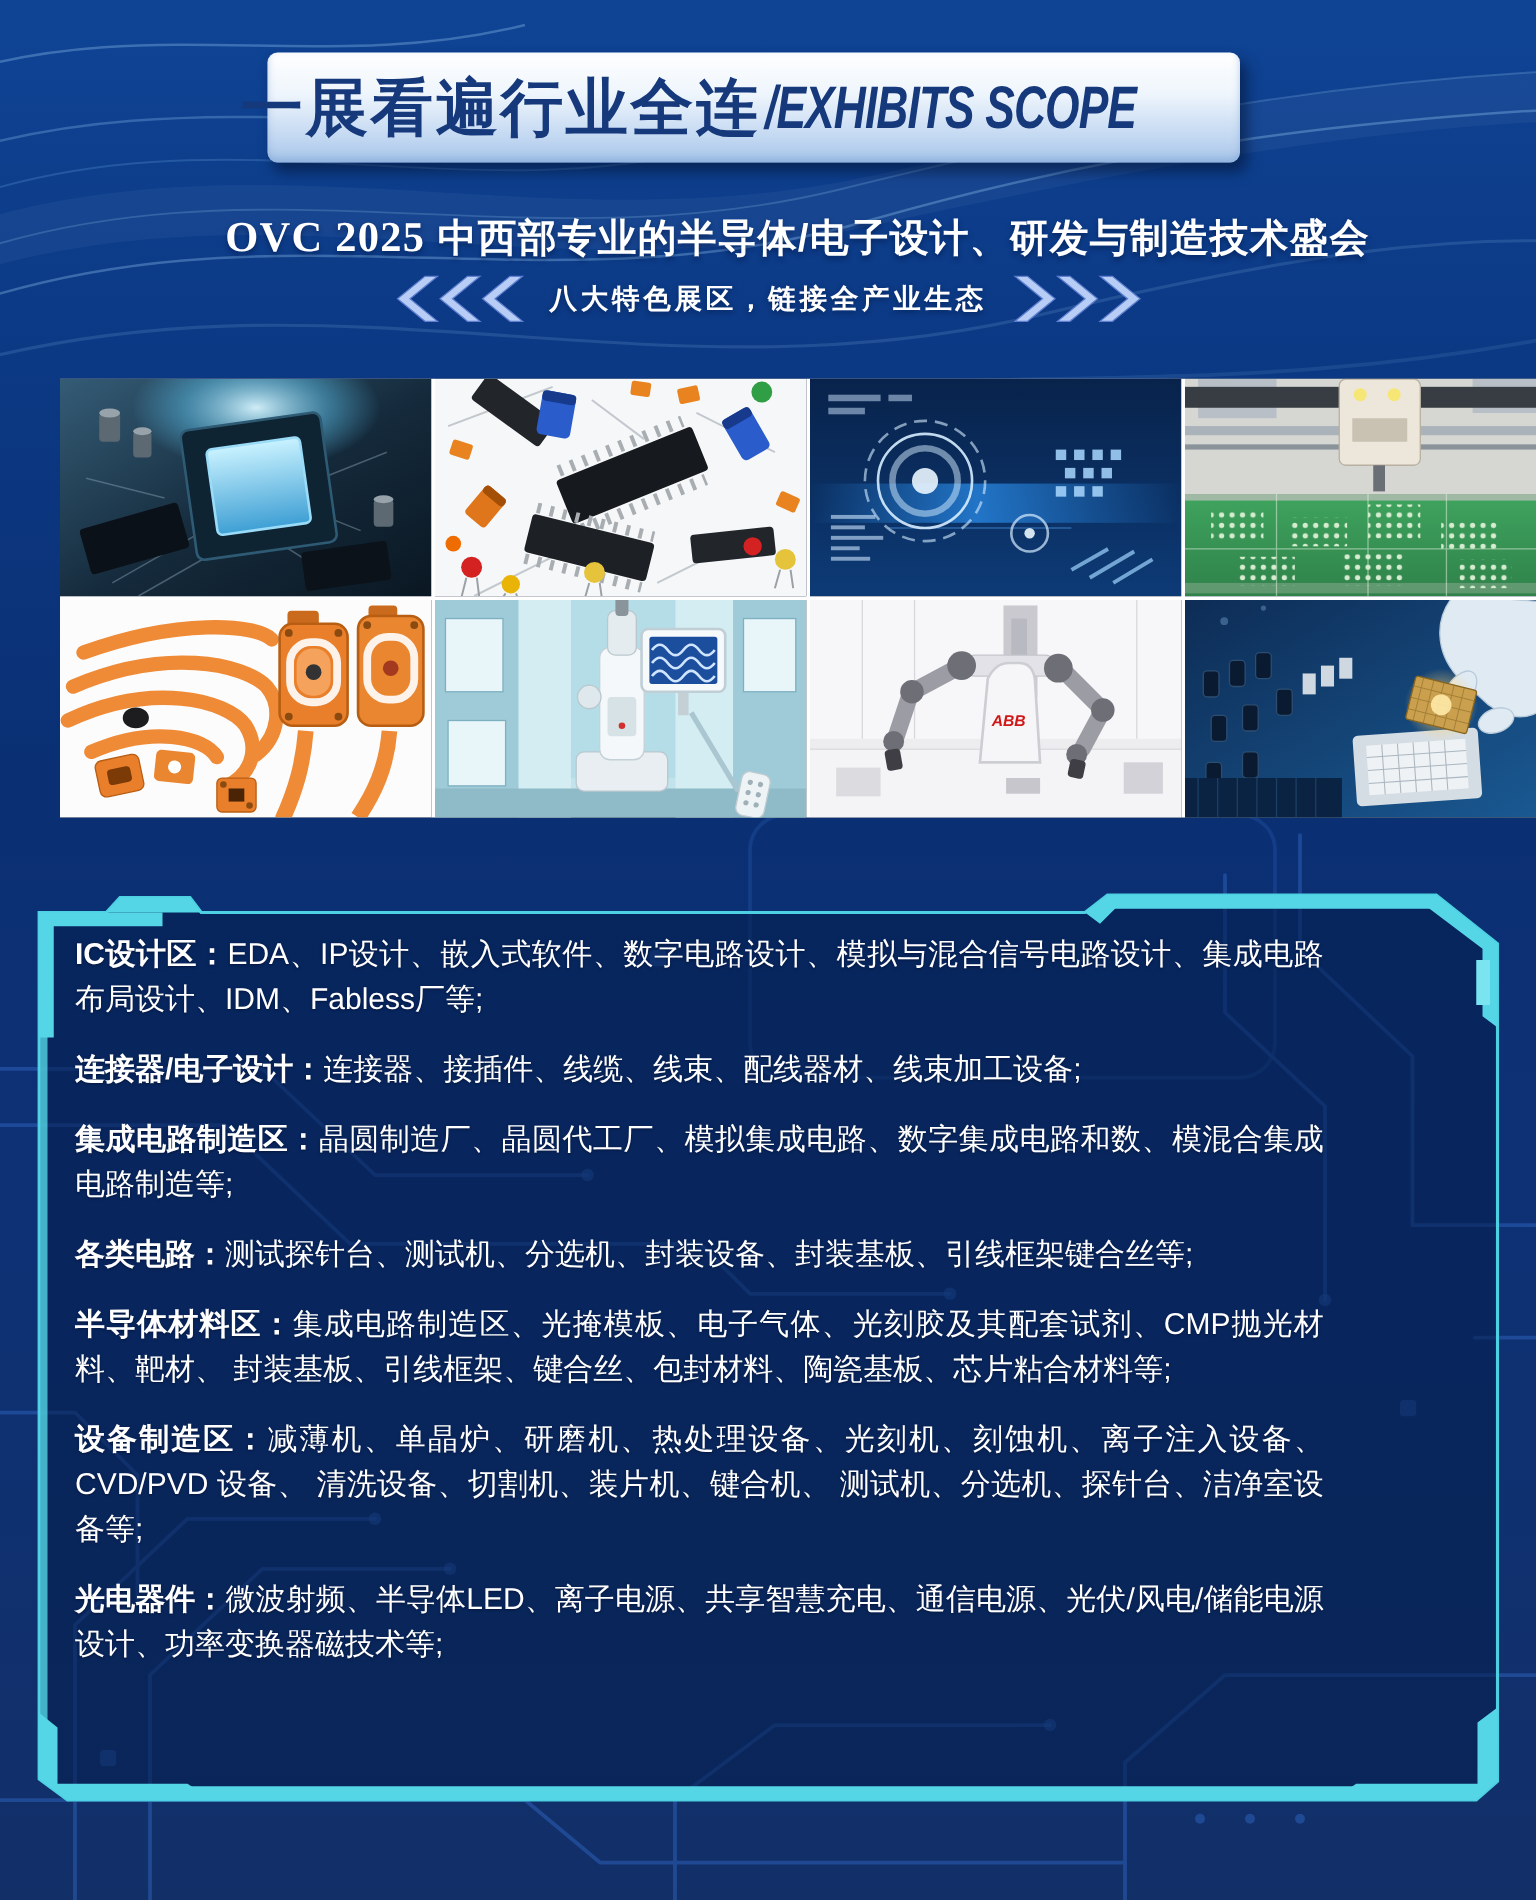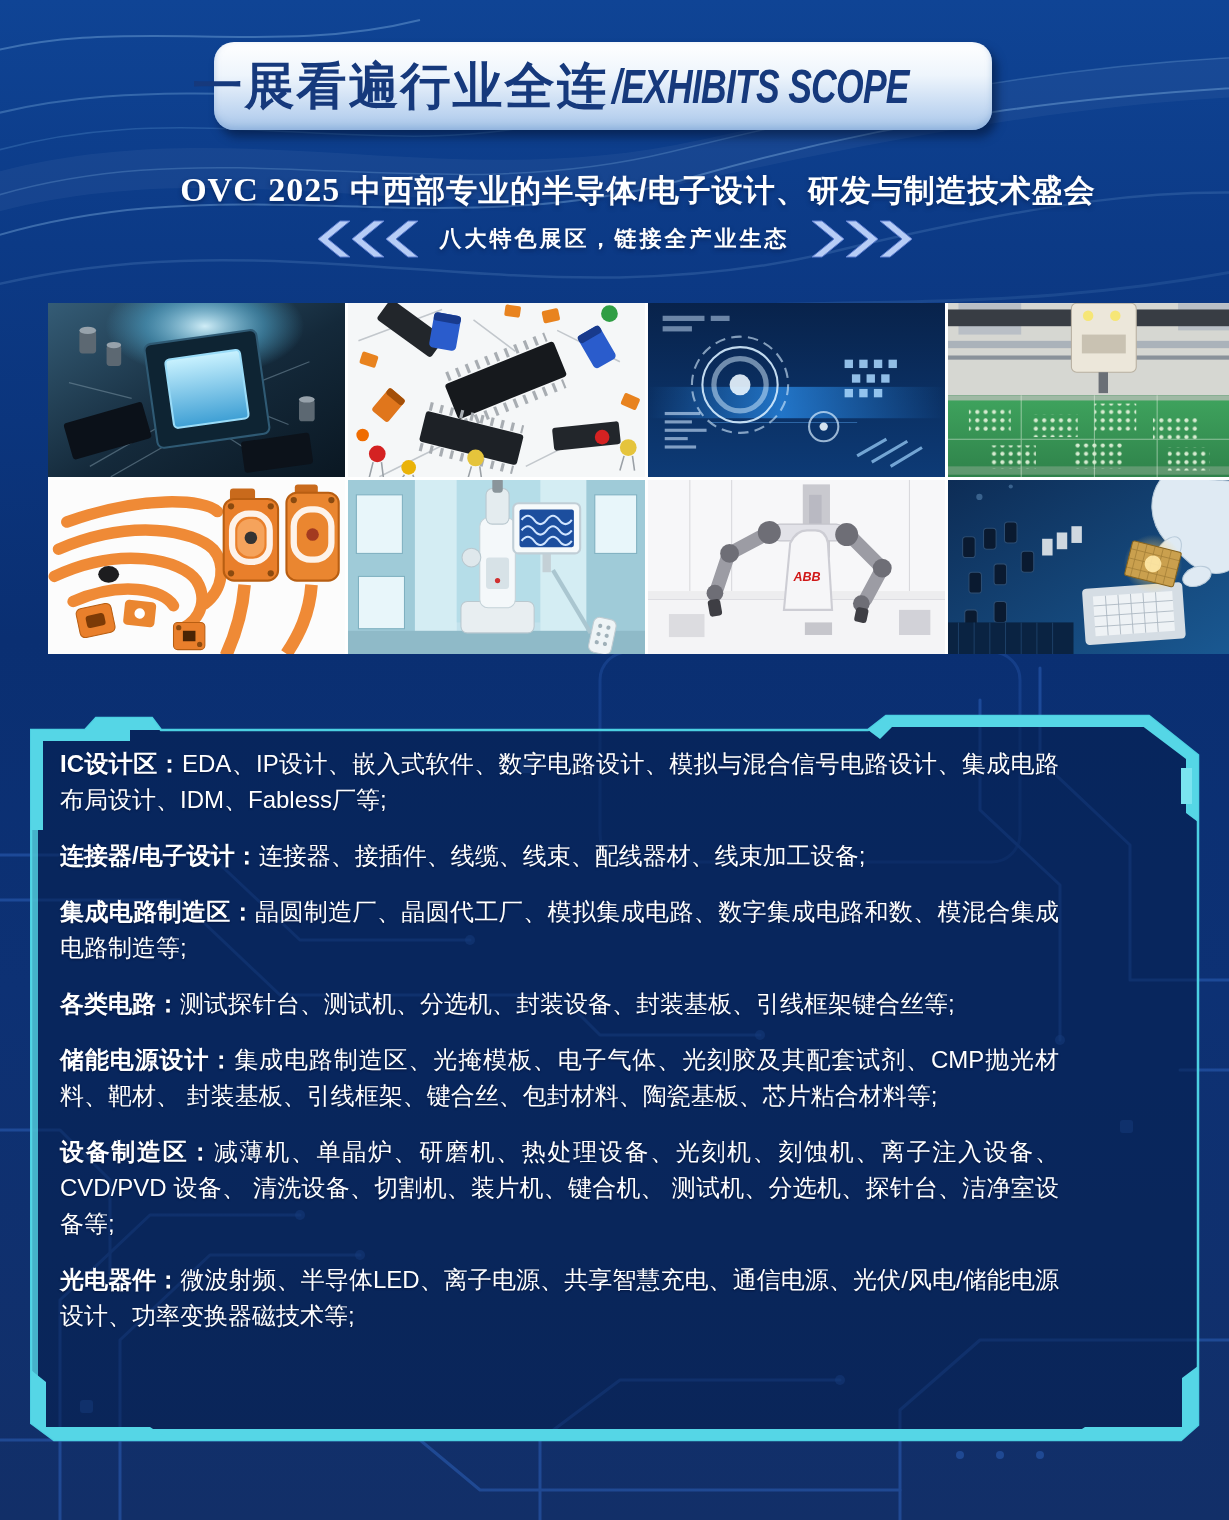--- a/index.html
+++ b/index.html
@@ -3,21 +3,21 @@
 <meta charset="utf-8">
 <style>
   html,body{margin:0;padding:0;background:#06204a;}
   .page{position:relative;width:1229px;height:1520px;overflow:hidden;
     font-family:"Liberation Sans",sans-serif;
     background:linear-gradient(180deg,#0f4495 0%,#0c3a86 16%,#0a2f72 42%,#0d3174 65%,#122f68 100%);}
   .bg-waves,.bg-circuit{position:absolute;left:0;pointer-events:none;}
   .bg-waves{top:0;}
   .bg-circuit{top:640px;}
 
-  .banner{position:absolute;left:214px;top:42px;width:778px;height:88px;border-radius:20px;
+  .banner{position:absolute;left:214px;top:42px;width:778px;height:88px;border-radius:8px;
     background:linear-gradient(180deg,#ffffff 0%,#eef5fc 38%,#bdd4f0 82%,#a6c4e8 100%);
     box-shadow:5px 7px 10px rgba(4,18,48,.55), inset 0 -3px 6px rgba(120,160,210,.5);
     display:flex;align-items:center;justify-content:center;color:#16397c;white-space:nowrap;}
   .banner-cn{font-size:50px;font-weight:900;letter-spacing:2px;}
   .banner-en{font-size:48px;font-weight:900;font-style:italic;display:inline-block;
     transform:scaleX(.74);transform-origin:left center;letter-spacing:-1px;margin-left:4px;}
 
   .subtitle1{position:absolute;top:170px;left:0;right:0;text-align:center;color:#fff;
     font-size:31px;font-weight:700;letter-spacing:1px;text-shadow:0 2px 4px rgba(0,20,60,.5);padding-left:47px;}
   .sub-prefix{font-family:"Liberation Serif",serif;font-weight:700;font-size:34px;margin-right:10px;}
@@ -523,19 +523,19 @@
         <polygon points="24,730 1151,730 1132,719 42,719"></polygon>
         <polygon points="1,713 24,730 140,730 120,717 16,717 16,672 1,660"></polygon>
         <polygon points="1168,715 1151,730 1035,730 1055,717 1152,717 1152,668 1168,656"></polygon>
       </g>
     </svg>
     <div class="zones">
       <p class="zone"><b class="zl">IC设计区：</b><span>EDA、IP设计、嵌入式软件、数字电路设计、模拟与混合信号电路设计、集成电路布局设计、IDM、Fabless厂等;</span></p>
       <p class="zone"><b class="zl">连接器/电子设计：</b><span>连接器、接插件、线缆、线束、配线器材、线束加工设备;</span></p>
       <p class="zone"><b class="zl">集成电路制造区：</b><span>晶圆制造厂、晶圆代工厂、模拟集成电路、数字集成电路和数、模混合集成电路制造等;</span></p>
       <p class="zone"><b class="zl">各类电路：</b><span>测试探针台、测试机、分选机、封装设备、封装基板、引线框架键合丝等;</span></p>
-      <p class="zone"><b class="zl">储能电源设计：</b><span>集成电路制造区、光掩模板、电子气体、光刻胶及其配套试剂、CMP抛光材料、靶材、 封装基板、引线框架、键合丝、包封材料、陶瓷基板、芯片粘合材料等;</span></p>
+      <p class="zone"><b class="zl">半导体材料区：</b><span>集成电路制造区、光掩模板、电子气体、光刻胶及其配套试剂、CMP抛光材料、靶材、 封装基板、引线框架、键合丝、包封材料、陶瓷基板、芯片粘合材料等;</span></p>
       <p class="zone"><b class="zl">设备制造区：</b><span>减薄机、单晶炉、研磨机、热处理设备、光刻机、刻蚀机、离子注入设备、 CVD/PVD 设备、 清洗设备、切割机、装片机、键合机、 测试机、分选机、探针台、洁净室设备等;</span></p>
       <p class="zone"><b class="zl">光电器件：</b><span>微波射频、半导体LED、离子电源、共享智慧充电、通信电源、光伏/风电/储能电源设计、功率变换器磁技术等;</span></p>
     </div>
   </div>
 
 </div>
 
 </body></html>

